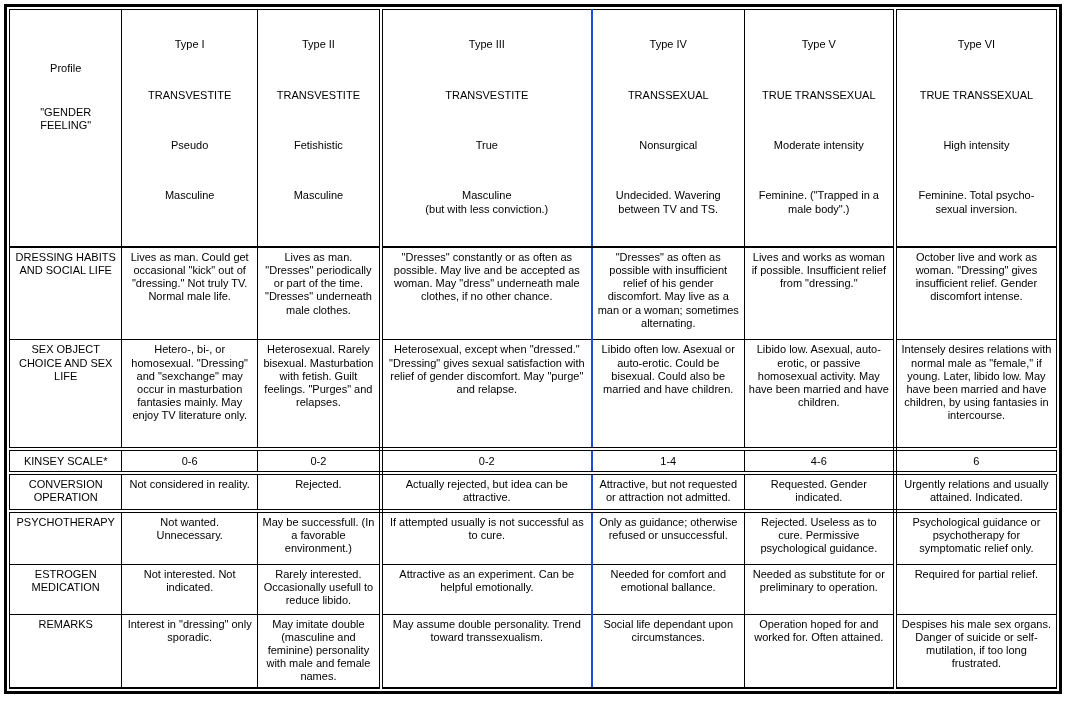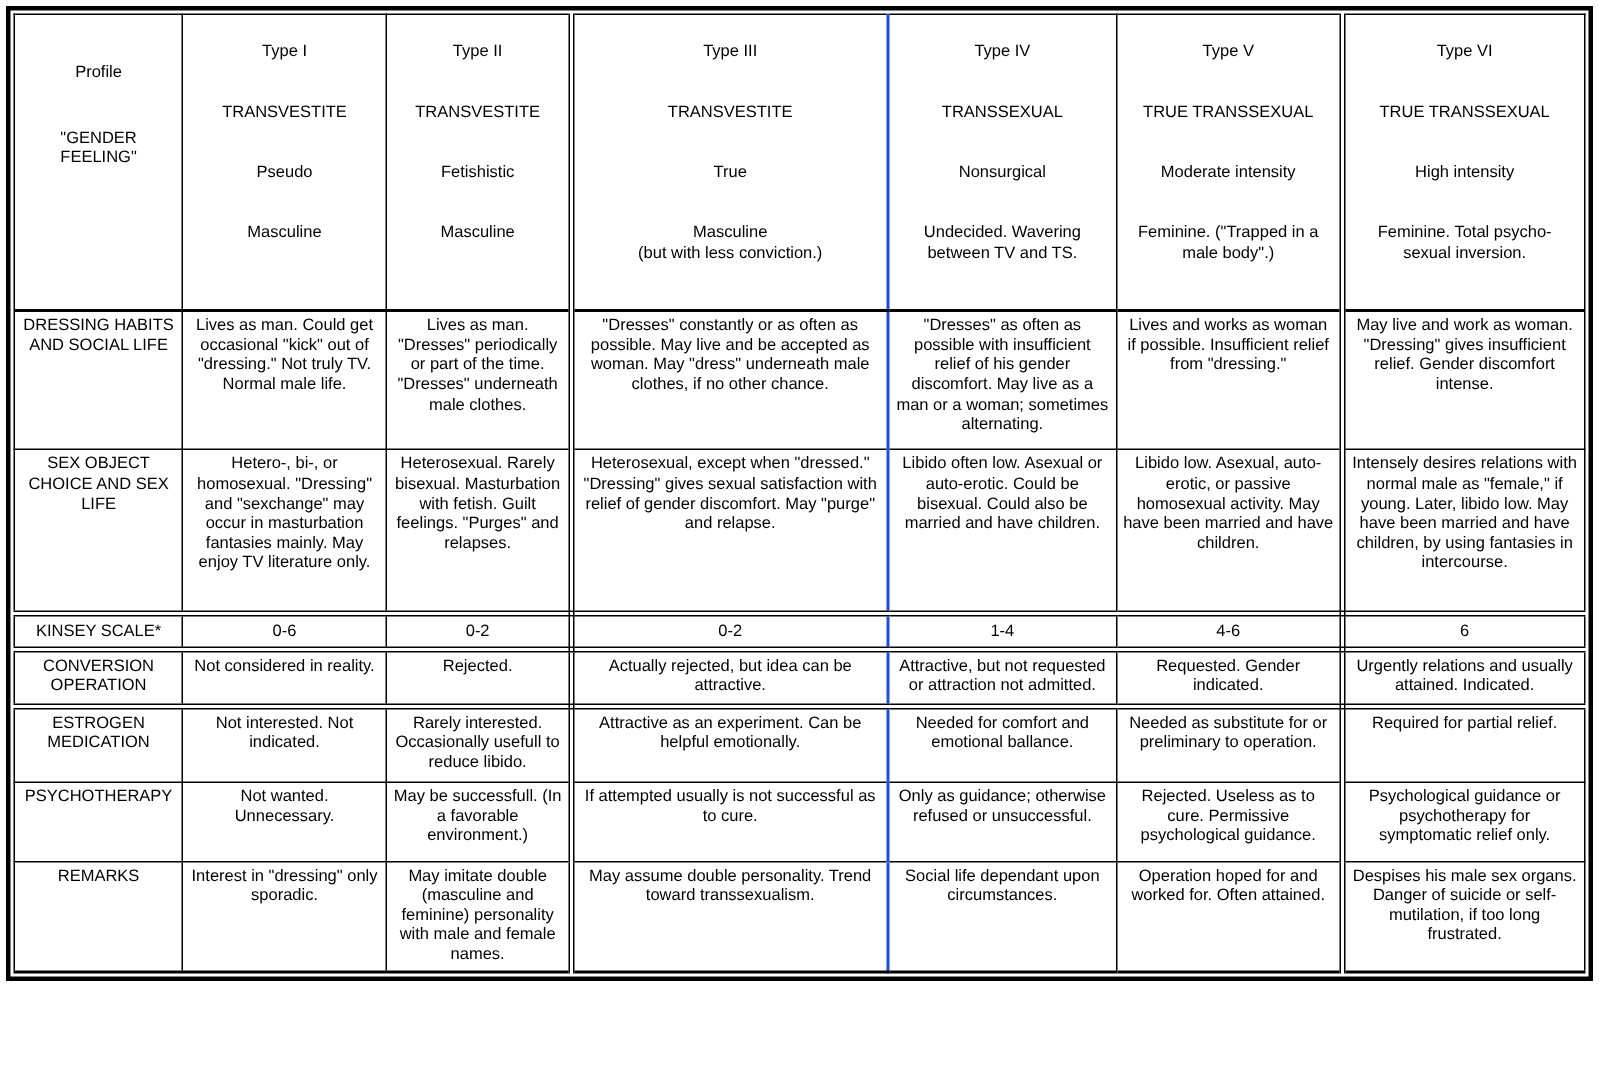--- a/index.html
+++ b/index.html
@@ -51,22 +51,22 @@
     padding: 6px 4px;
   }
   .g1 { border-right: 2px solid #000; }
   .g2 { border-right: 2px solid #000; }
   
   .v-double { border-right: 4px double #000; }
   .v-thick  { border-right: 2px solid #1d4ed8; }
   
   .profile-row td { border-bottom: 2px solid #000; }
   .pcell { padding-top: 5px; }
-  .pcell > div { margin-bottom: 14px; }
-  .plabel { padding-top: 19px; }
+  .pcell > div { margin-bottom: 14px; margin-top: 10px; }
+  .plabel { padding-top: 39px; }
   .plabel > div { margin-bottom: 17px; }
   
   .hr-double td { border-bottom: 4px double #000; }
   .hr-thick  td { border-bottom: 2px solid #000; }
   .kinsey-row td { padding-top: 4px; }
 </style>
 </head>
 <body>
 
 <div class="frame">
@@ -129,21 +129,21 @@
       </td>
     </tr>
 
     <tr style="height:93px">
       <td>DRESSING HABITS AND SOCIAL LIFE</td>
       <td>Lives as man. Could get occasional "kick" out of "dressing." Not truly TV. Normal male life.</td>
       <td class="v-double">Lives as man. "Dresses" periodically or part of the time. "Dresses" underneath male clothes.</td>
       <td class="v-thick">"Dresses" constantly or as often as possible. May live and be accepted as woman. May "dress" underneath male clothes, if no other chance.</td>
       <td>"Dresses" as often as possible with insufficient relief of his gender discomfort. May live as a man or a woman; sometimes alternating.</td>
       <td class="v-double">Lives and works as woman if possible. Insufficient relief from "dressing."</td>
-      <td>May live and work as woman. "Dressing" gives insufficient relief. Gender discomfort intense.</td>
+      <td>October live and work as woman. "Dressing" gives insufficient relief. Gender discomfort intense.</td>
     </tr>
 
     <tr class="hr-double" style="height:109px">
       <td>SEX OBJECT CHOICE AND SEX LIFE</td>
       <td>Hetero-, bi-, or homosexual. "Dressing" and "sexchange" may occur in masturbation fantasies mainly. May enjoy TV literature only.</td>
       <td class="v-double">Heterosexual. Rarely bisexual. Masturbation with fetish. Guilt feelings. "Purges" and relapses.</td>
       <td class="v-thick">Heterosexual, except when "dressed." "Dressing" gives sexual satisfaction with relief of gender discomfort. May "purge" and relapse.</td>
       <td>Libido often low. Asexual or auto-erotic. Could be bisexual. Could also be married and have children.</td>
       <td class="v-double">Libido low. Asexual, auto-erotic, or passive homosexual activity. May have been married and have children.</td>
       <td>Intensely desires relations with normal male as "female," if young. Later, libido low. May have been married and have children, by using fantasies in intercourse.</td>
@@ -162,40 +162,40 @@
     <tr class="hr-double" style="height:38px">
       <td>CONVERSION OPERATION</td>
       <td>Not considered in reality.</td>
       <td class="v-double">Rejected.</td>
       <td class="v-thick">Actually rejected, but idea can be attractive.</td>
       <td>Attractive, but not requested or attraction not admitted.</td>
       <td class="v-double">Requested. Gender indicated.</td>
       <td>Urgently relations and usually attained. Indicated.</td>
     </tr>
 
+    <tr style="height:53px">
+      <td>PSYCHOTHERAPY</td>
+      <td>Not wanted. Unnecessary.</td>
+      <td class="v-double">May be successfull. (In a favorable environment.)</td>
+      <td class="v-thick">If attempted usually is not successful as to cure.</td>
+      <td>Only as guidance; otherwise refused or unsuccessful.</td>
+      <td class="v-double">Rejected. Useless as to cure. Permissive psychological guidance.</td>
+      <td>Psychological guidance or psychotherapy for symptomatic relief only.</td>
+    </tr>
+
     <tr style="height:50px">
       <td>ESTROGEN MEDICATION</td>
       <td>Not interested. Not indicated.</td>
       <td class="v-double">Rarely interested. Occasionally usefull to reduce libido.</td>
       <td class="v-thick">Attractive as an experiment. Can be helpful emotionally.</td>
       <td>Needed for comfort and emotional ballance.</td>
       <td class="v-double">Needed as substitute for or preliminary to operation.</td>
       <td>Required for partial relief.</td>
     </tr>
 
-    <tr style="height:53px">
-      <td>PSYCHOTHERAPY</td>
-      <td>Not wanted. Unnecessary.</td>
-      <td class="v-double">May be successfull. (In a favorable environment.)</td>
-      <td class="v-thick">If attempted usually is not successful as to cure.</td>
-      <td>Only as guidance; otherwise refused or unsuccessful.</td>
-      <td class="v-double">Rejected. Useless as to cure. Permissive psychological guidance.</td>
-      <td>Psychological guidance or psychotherapy for symptomatic relief only.</td>
-    </tr>
-
     <tr class="hr-thick" style="height:74px">
       <td>REMARKS</td>
       <td>Interest in "dressing" only sporadic.</td>
       <td class="v-double">May imitate double (masculine and feminine) personality with male and female names.</td>
       <td class="v-thick">May assume double personality. Trend toward transsexualism.</td>
       <td>Social life dependant upon circumstances.</td>
       <td class="v-double">Operation hoped for and worked for. Often attained.</td>
       <td>Despises his male sex organs. Danger of suicide or self-mutilation, if too long frustrated.</td>
     </tr>
 

